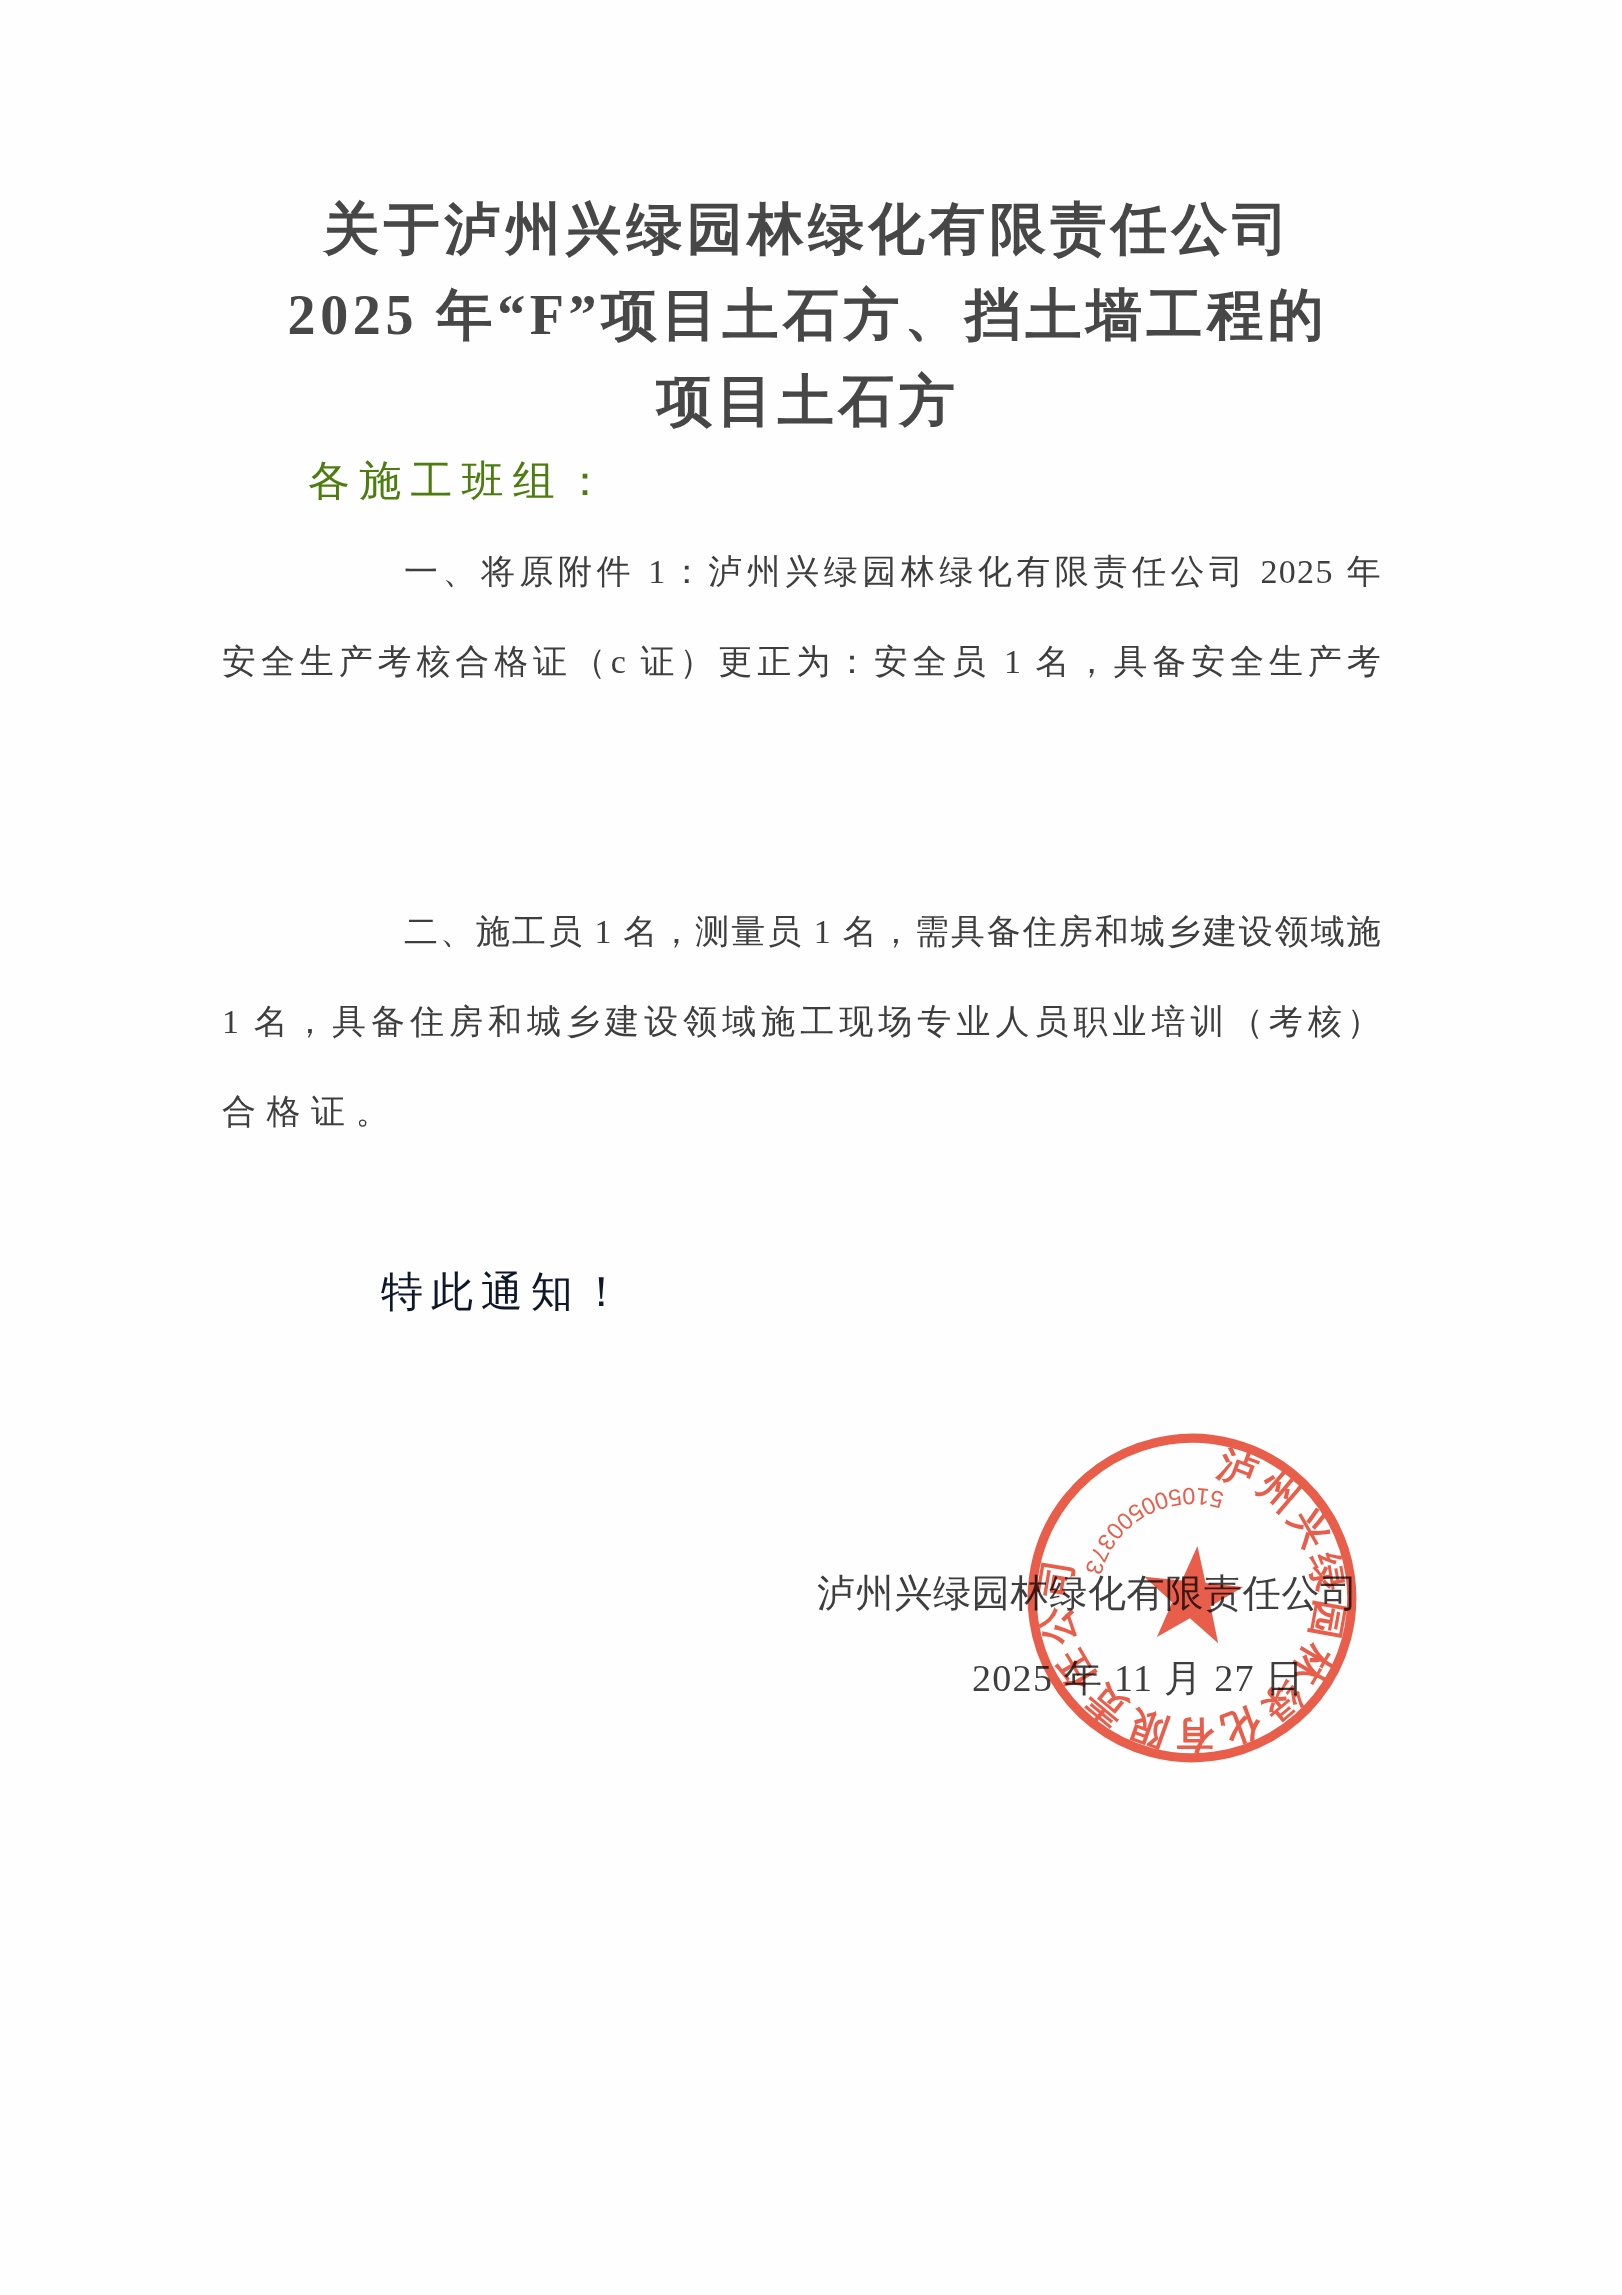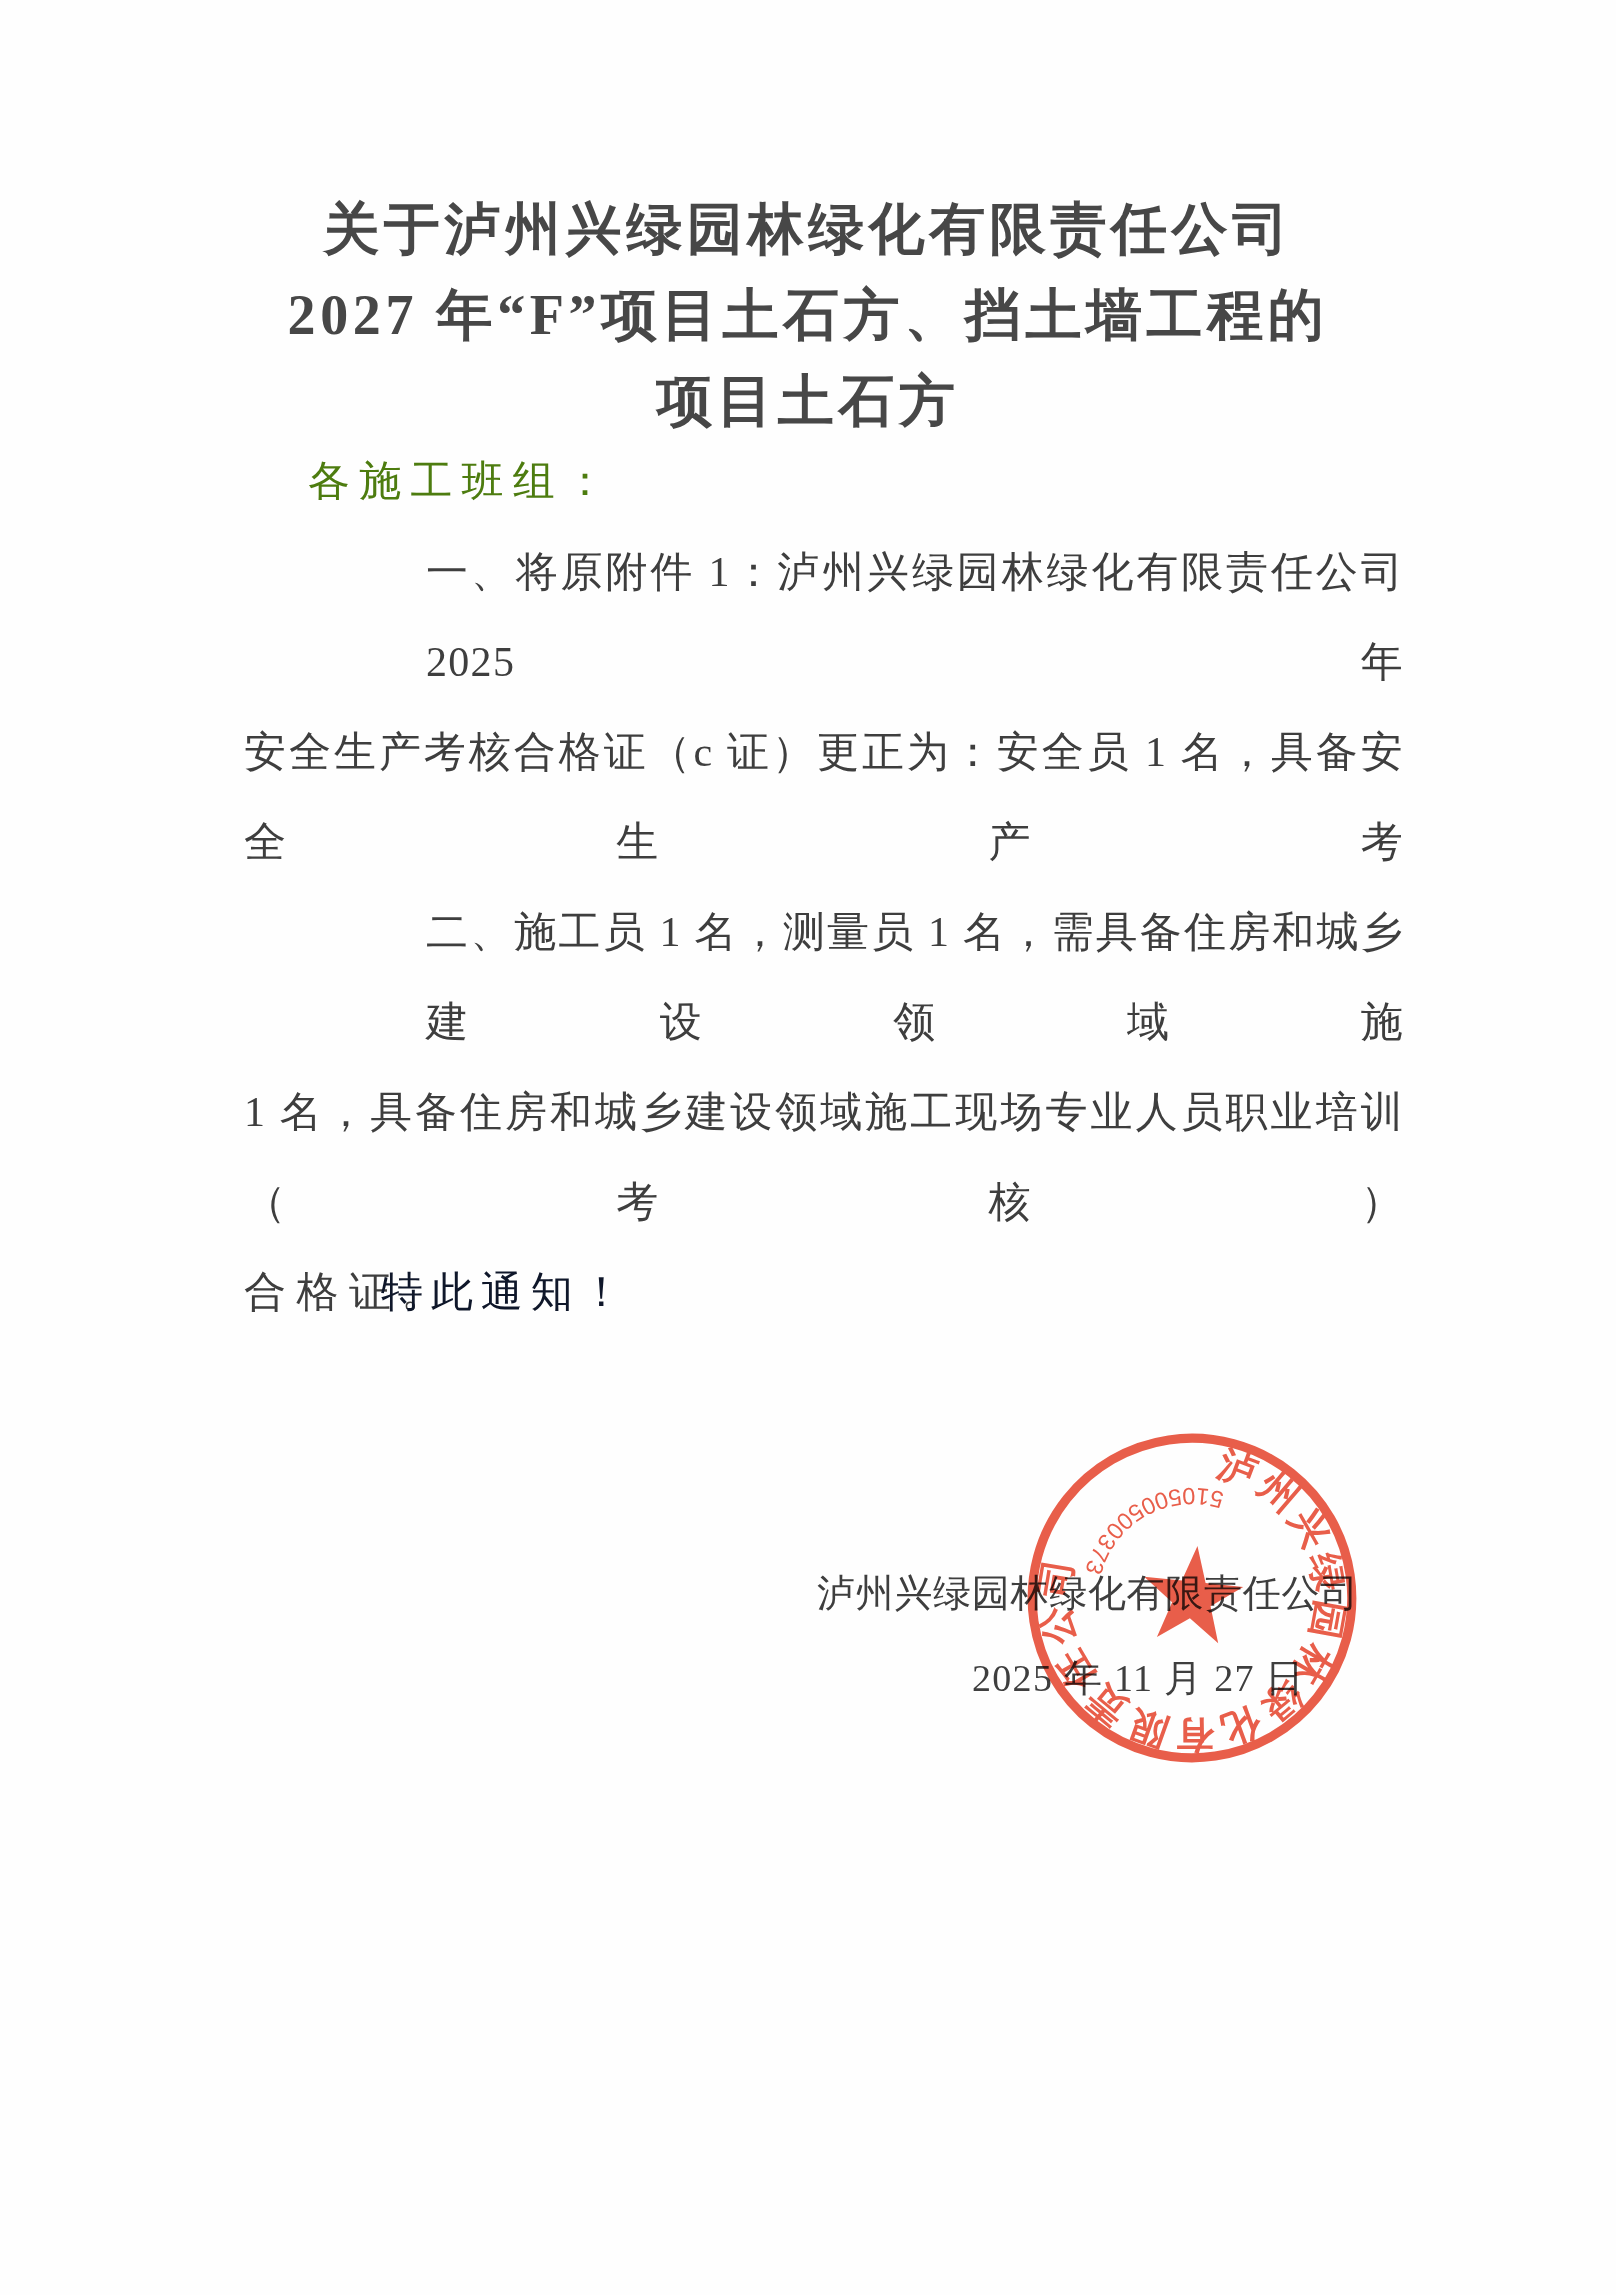--- a/index.html
+++ b/index.html
@@ -31,23 +31,23 @@
   .salutation{
     position:absolute;
     left:308px;top:439px;
     font-size:42px;line-height:84px;
     letter-spacing:9.2px;
     color:#4d7c0f;
     white-space:nowrap;
   }
   .para{
     position:absolute;
-    left:244px;
+    left:222px;
     width:1160px;
-    font-size:42px;
+    font-size:34px;
     color:#3e3e3e;
   }
   .para .line{
     line-height:90px;
     text-align:justify;
     text-align-last:justify;
     letter-spacing:1.3px;
   }
   .para .line.first{
     padding-left:182px;
@@ -105,21 +105,21 @@
     font-family:"Liberation Sans","DejaVu Sans",sans-serif;
   }
 </style>
 </head>
 <body>
 
 <div class="page">
 
   <div class="title">
     <div>关于泸州兴绿园林绿化有限责任公司</div>
-    <div>2027 年“F”项目土石方、挡土墙工程的</div>
+    <div>2025 年“F”项目土石方、挡土墙工程的</div>
     <div>项目土石方</div>
   </div>
 
   <div class="salutation">各施工班组：</div>
 
   <div class="para p1">
     <div class="line first">一、将原附件 1：泸州兴绿园林绿化有限责任公司 2025 年</div>
     <div class="line">安全生产考核合格证（c 证）更正为：安全员 1 名，具备安全生产考</div>
   </div>
 

